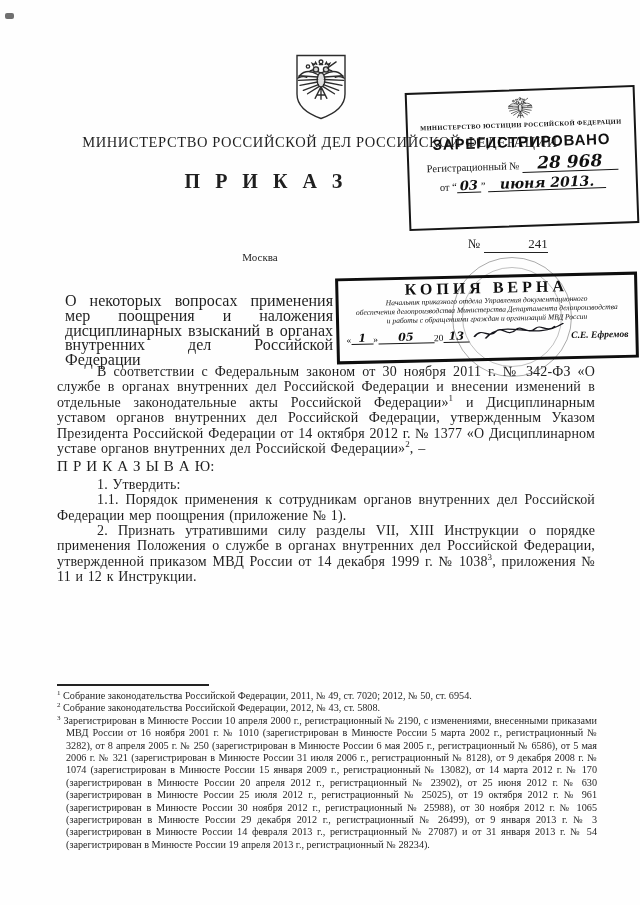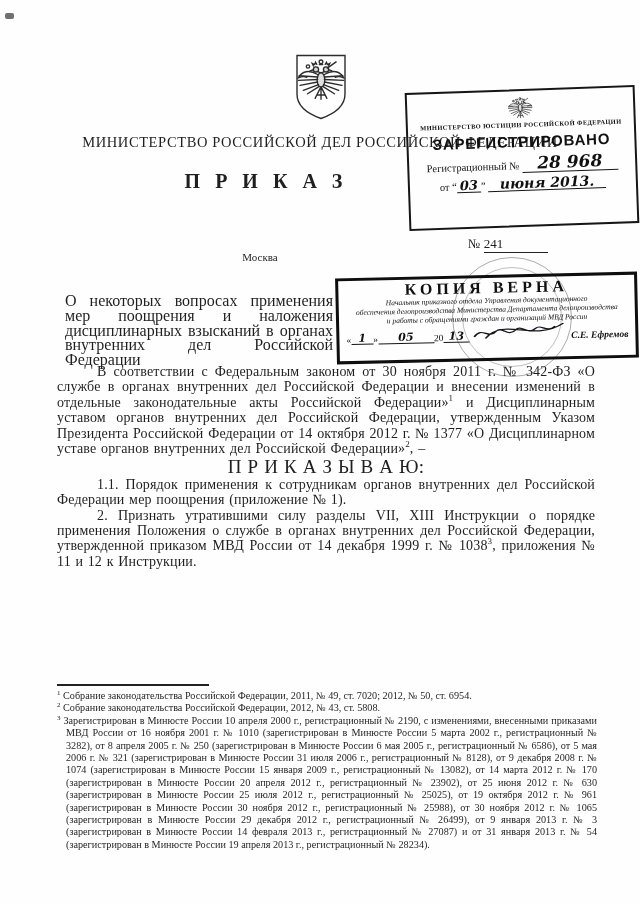--- a/index.html
+++ b/index.html
@@ -29,21 +29,21 @@
   .reg-num{font-size:17px;min-width:92px;padding:0 2px;}
   .reg-day{font-size:13px;min-width:24px;}
   .reg-my{font-size:14px;min-width:118px;}
   
   .issue-date{position:absolute;top:236px;left:60px;font-size:13px;}
   .issue-date .ul{display:inline-block;border-bottom:1px solid #222;text-align:center;}
   .d-day{min-width:30px;}
   .d-month{min-width:96px;}
   .d-year{min-width:24px;}
   .doc-number{position:absolute;top:236px;left:468px;font-size:13px;}
-  .n-num{display:inline-block;border-bottom:1px solid #222;text-align:left;min-width:64px;}
+  .n-num{display:inline-block;border-bottom:1px solid #222;text-align:right;min-width:64px;}
   .city{position:absolute;top:251px;left:0;width:520px;text-align:center;font-size:11px;}
   
   .seal{position:absolute;left:452px;top:257px;width:118px;height:118px;border-radius:50%;
     border:1.5px solid rgba(45,45,45,.4);z-index:2;}
   .seal::before{content:"";position:absolute;inset:9px;border:1px solid rgba(45,45,45,.3);border-radius:50%;}
   .copy-stamp{position:absolute;left:336px;top:275px;width:296px;height:80px;
     border:3px solid #0e0e0e;transform:rotate(-1.3deg);z-index:3;
     display:flex;flex-direction:column;align-items:center;color:#101010;}
   .copy-title{font-size:16px;font-weight:bold;letter-spacing:4px;margin-top:1px;}
   .copy-line{font-size:7.5px;font-style:italic;line-height:8.8px;white-space:nowrap;}
@@ -54,21 +54,21 @@
   .cs-month{min-width:56px;font-size:11px;}
   .cs-year{min-width:26px;font-size:11px;}
   .sig{flex:1 1 auto;height:18px;margin:0 2px;}
   .signer{font-style:italic;font-weight:bold;font-size:9.5px;white-space:nowrap;}
   
   .subject{position:absolute;left:65px;top:294px;width:268px;
     font-size:16px;line-height:14.8px;text-align:justify;}
   .body{position:absolute;left:57px;top:364px;width:538px;
     font-size:14px;line-height:15.4px;text-align:justify;letter-spacing:.15px;word-spacing:1px;}
   .body p{margin:0;text-indent:40px;}
-  .order{text-align:center;text-indent:0 !important;font-size:19px;padding:3px 0 2px;}
+  .order{text-align:left;text-indent:0 !important;font-size:15px;padding:3px 0 2px;}
   sup{font-size:9px;line-height:0;vertical-align:super;}
   
   .fn-rule{position:absolute;left:57px;top:684px;width:152px;border-top:2px solid #222;}
   .footnotes{position:absolute;left:57px;top:690px;width:540px;
     font-size:10.2px;line-height:12.4px;text-align:justify;}
   .fn{margin:0;padding-left:9px;text-indent:-9px;}
   .fn sup{font-size:7px;}
 </style>
 </head>
 <body>
@@ -150,20 +150,21 @@
       </svg>
       <span class="signer">С.Е. Ефремов</span>
     </div>
   </div>
 
   <div class="subject">О некоторых вопросах применения мер поощрения и наложения дисциплинарных взысканий в органах внутренних дел Российской Федерации</div>
 
   <div class="body">
     <p><span>В соответствии с Федеральным законом от 30 ноября 2011 г. № 342-ФЗ «О службе в органах внутренних дел Российской Федерации и внесении изменений в отдельные законодательные акты Российской Федерации»</span><sup>1</sup><span> и Дисциплинарным уставом органов внутренних дел Российской Федерации, утвержденным Указом Президента Российской Федерации от 14 октября 2012 г. № 1377 «О Дисциплинарном уставе органов внутренних дел Российской Федерации»</span><sup>2</sup><span>, –</span></p>
     <p class="order">П Р И К А З Ы В А Ю:</p>
+    <p>1. Утвердить:</p>
     <p>1.1. Порядок применения к сотрудникам органов внутренних дел Российской Федерации мер поощрения (приложение № 1).</p>
     <p><span>2. Признать утратившими силу разделы VII, XIII Инструкции о порядке применения Положения о службе в органах внутренних дел Российской Федерации, утвержденной приказом МВД России от 14 декабря 1999 г. № 1038</span><sup>3</sup><span>, приложения № 11 и 12 к Инструкции.</span></p>
   </div>
 
   <div class="fn-rule"></div>
   <div class="footnotes">
     <p class="fn"><sup>1</sup> <span>Собрание законодательства Российской Федерации, 2011, № 49, ст. 7020; 2012, № 50, ст. 6954.</span></p>
     <p class="fn"><sup>2</sup> <span>Собрание законодательства Российской Федерации, 2012, № 43, ст. 5808.</span></p>
     <p class="fn"><sup>3</sup> <span>Зарегистрирован в Минюсте России 10 апреля 2000 г., регистрационный № 2190, с изменениями, внесенными приказами МВД России от 16 ноября 2001 г. № 1010 (зарегистрирован в Минюсте России 5 марта 2002 г., регистрационный № 3282), от 8 апреля 2005 г. № 250 (зарегистрирован в Минюсте России 6 мая 2005 г., регистрационный № 6586), от 5 мая 2006 г. № 321 (зарегистрирован в Минюсте России 31 июля 2006 г., регистрационный № 8128), от 9 декабря 2008 г. № 1074 (зарегистрирован в Минюсте России 15 января 2009 г., регистрационный № 13082), от 14 марта 2012 г. № 170 (зарегистрирован в Минюсте России 20 апреля 2012 г., регистрационный № 23902), от 25 июня 2012 г. № 630 (зарегистрирован в Минюсте России 25 июля 2012 г., регистрационный № 25025), от 19 октября 2012 г. № 961 (зарегистрирован в Минюсте России 30 ноября 2012 г., регистрационный № 25988), от 30 ноября 2012 г. № 1065 (зарегистрирован в Минюсте России 29 декабря 2012 г., регистрационный № 26499), от 9 января 2013 г. № 3 (зарегистрирован в Минюсте России 14 февраля 2013 г., регистрационный № 27087) и от 31 января 2013 г. № 54 (зарегистрирован в Минюсте России 19 апреля 2013 г., регистрационный № 28234).</span></p>
   </div>

